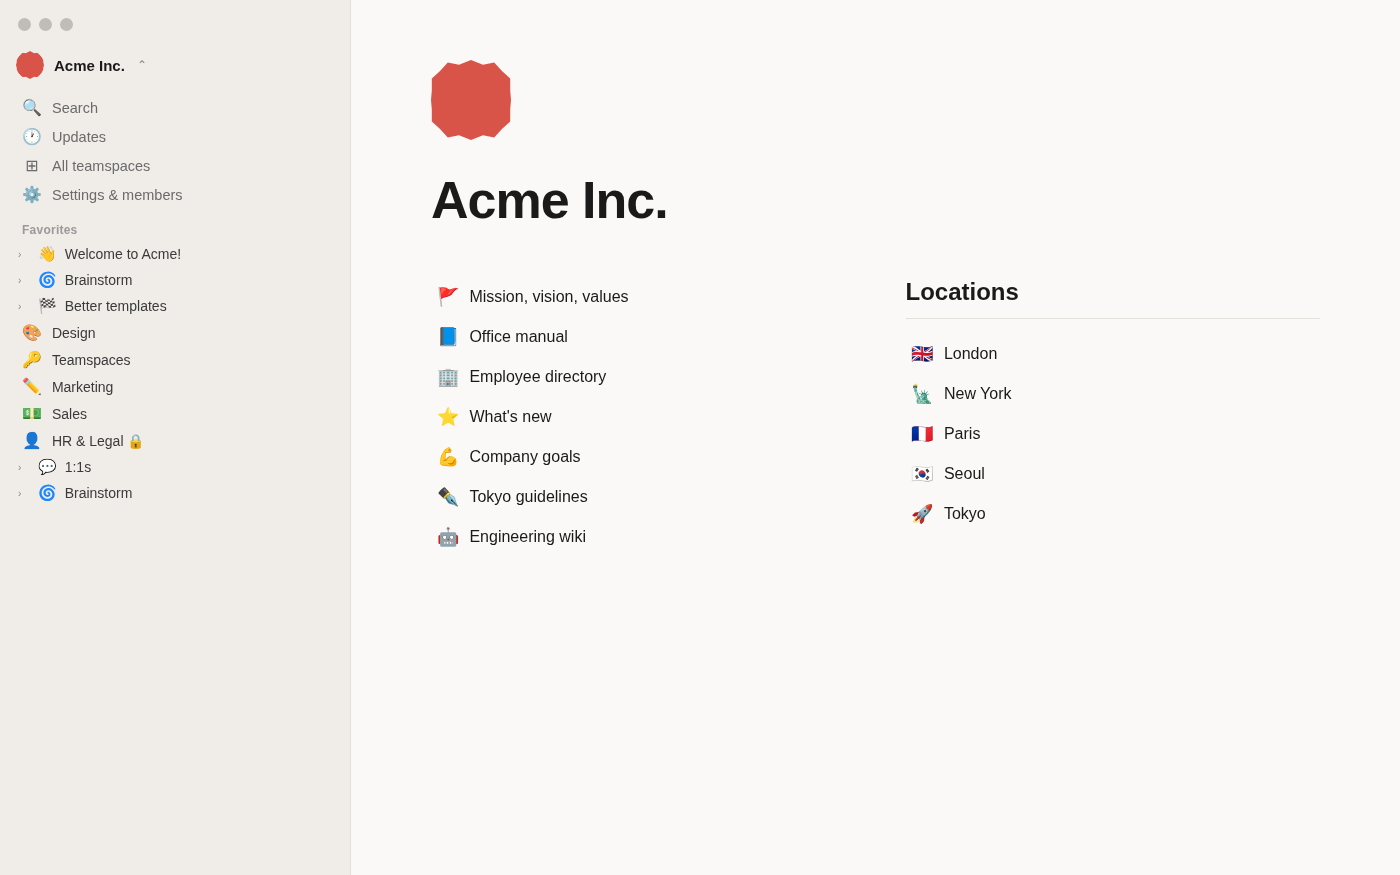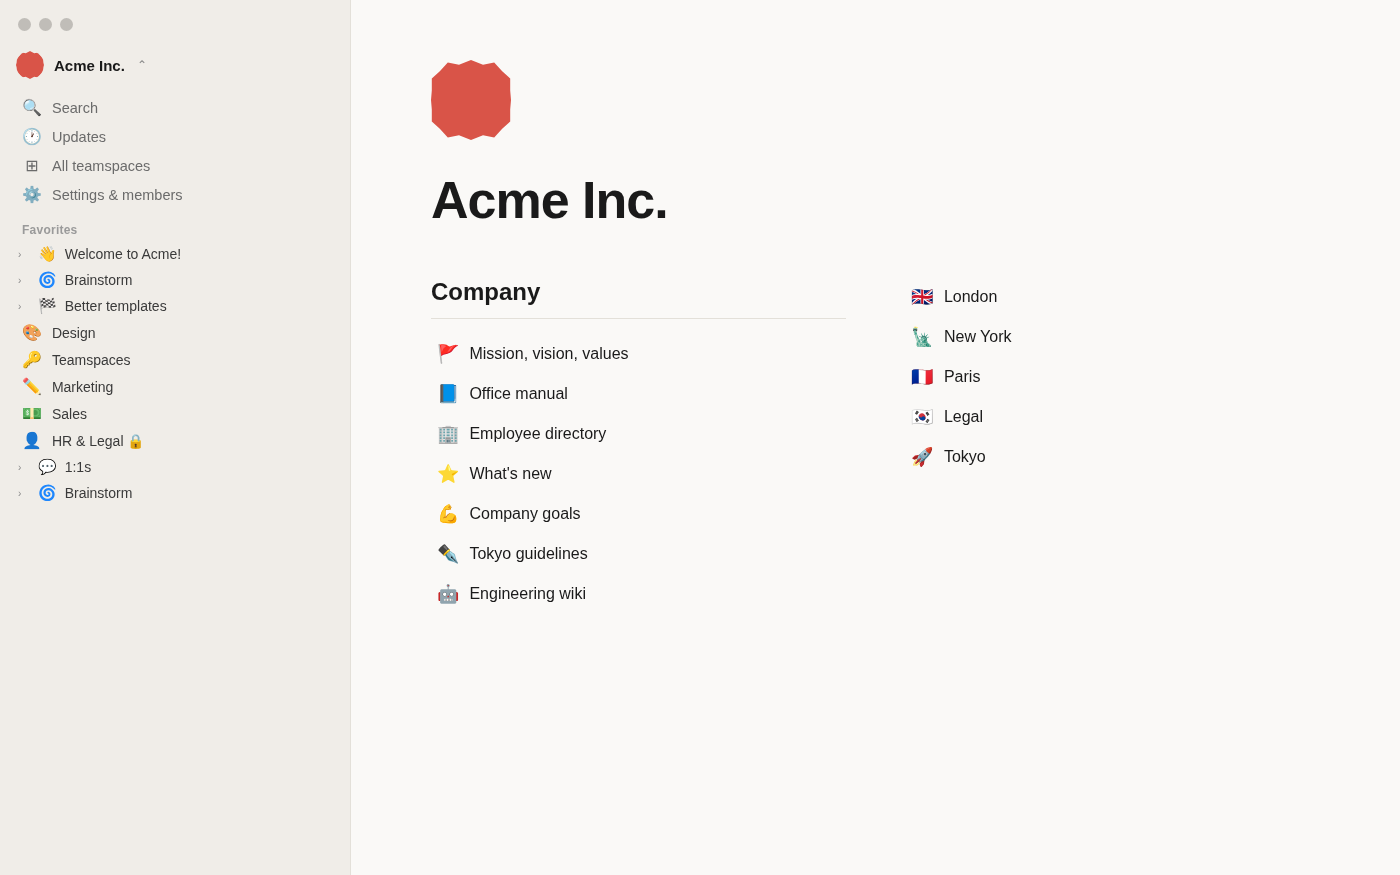--- a/index.html
+++ b/index.html
@@ -262,21 +262,20 @@
 </aside>
 
 <main class="main">
   <div class="page-icon"></div>
 
   <h1 class="page-title">Acme Inc.</h1>
 
   <div class="content-grid">
 
     <div class="content-section">
-      <h2>Company</h2>
       <ul class="content-list">
         <li>
           <a class="content-link">
             <span class="link-emoji">🚩</span>
             <span class="content-link-text">Mission, vision, values</span>
           </a>
         </li>
         <li>
           <a class="content-link">
             <span class="link-emoji">📘</span>
@@ -310,20 +309,21 @@
         <li>
           <a class="content-link">
             <span class="link-emoji">🤖</span>
             <span class="content-link-text">Engineering wiki</span>
           </a>
         </li>
       </ul>
     </div>
 
     <div class="content-section">
+      <h2>Locations</h2>
       <ul class="content-list">
         <li>
           <a class="content-link">
             <span class="link-emoji">🇬🇧</span>
             <span class="content-link-text">London</span>
           </a>
         </li>
         <li>
           <a class="content-link">
             <span class="link-emoji">🗽</span>
@@ -332,21 +332,21 @@
         </li>
         <li>
           <a class="content-link">
             <span class="link-emoji">🇫🇷</span>
             <span class="content-link-text">Paris</span>
           </a>
         </li>
         <li>
           <a class="content-link">
             <span class="link-emoji">🇰🇷</span>
-            <span class="content-link-text">Legal</span>
+            <span class="content-link-text">Seoul</span>
           </a>
         </li>
         <li>
           <a class="content-link">
             <span class="link-emoji">🚀</span>
             <span class="content-link-text">Tokyo</span>
           </a>
         </li>
       </ul>
     </div>

